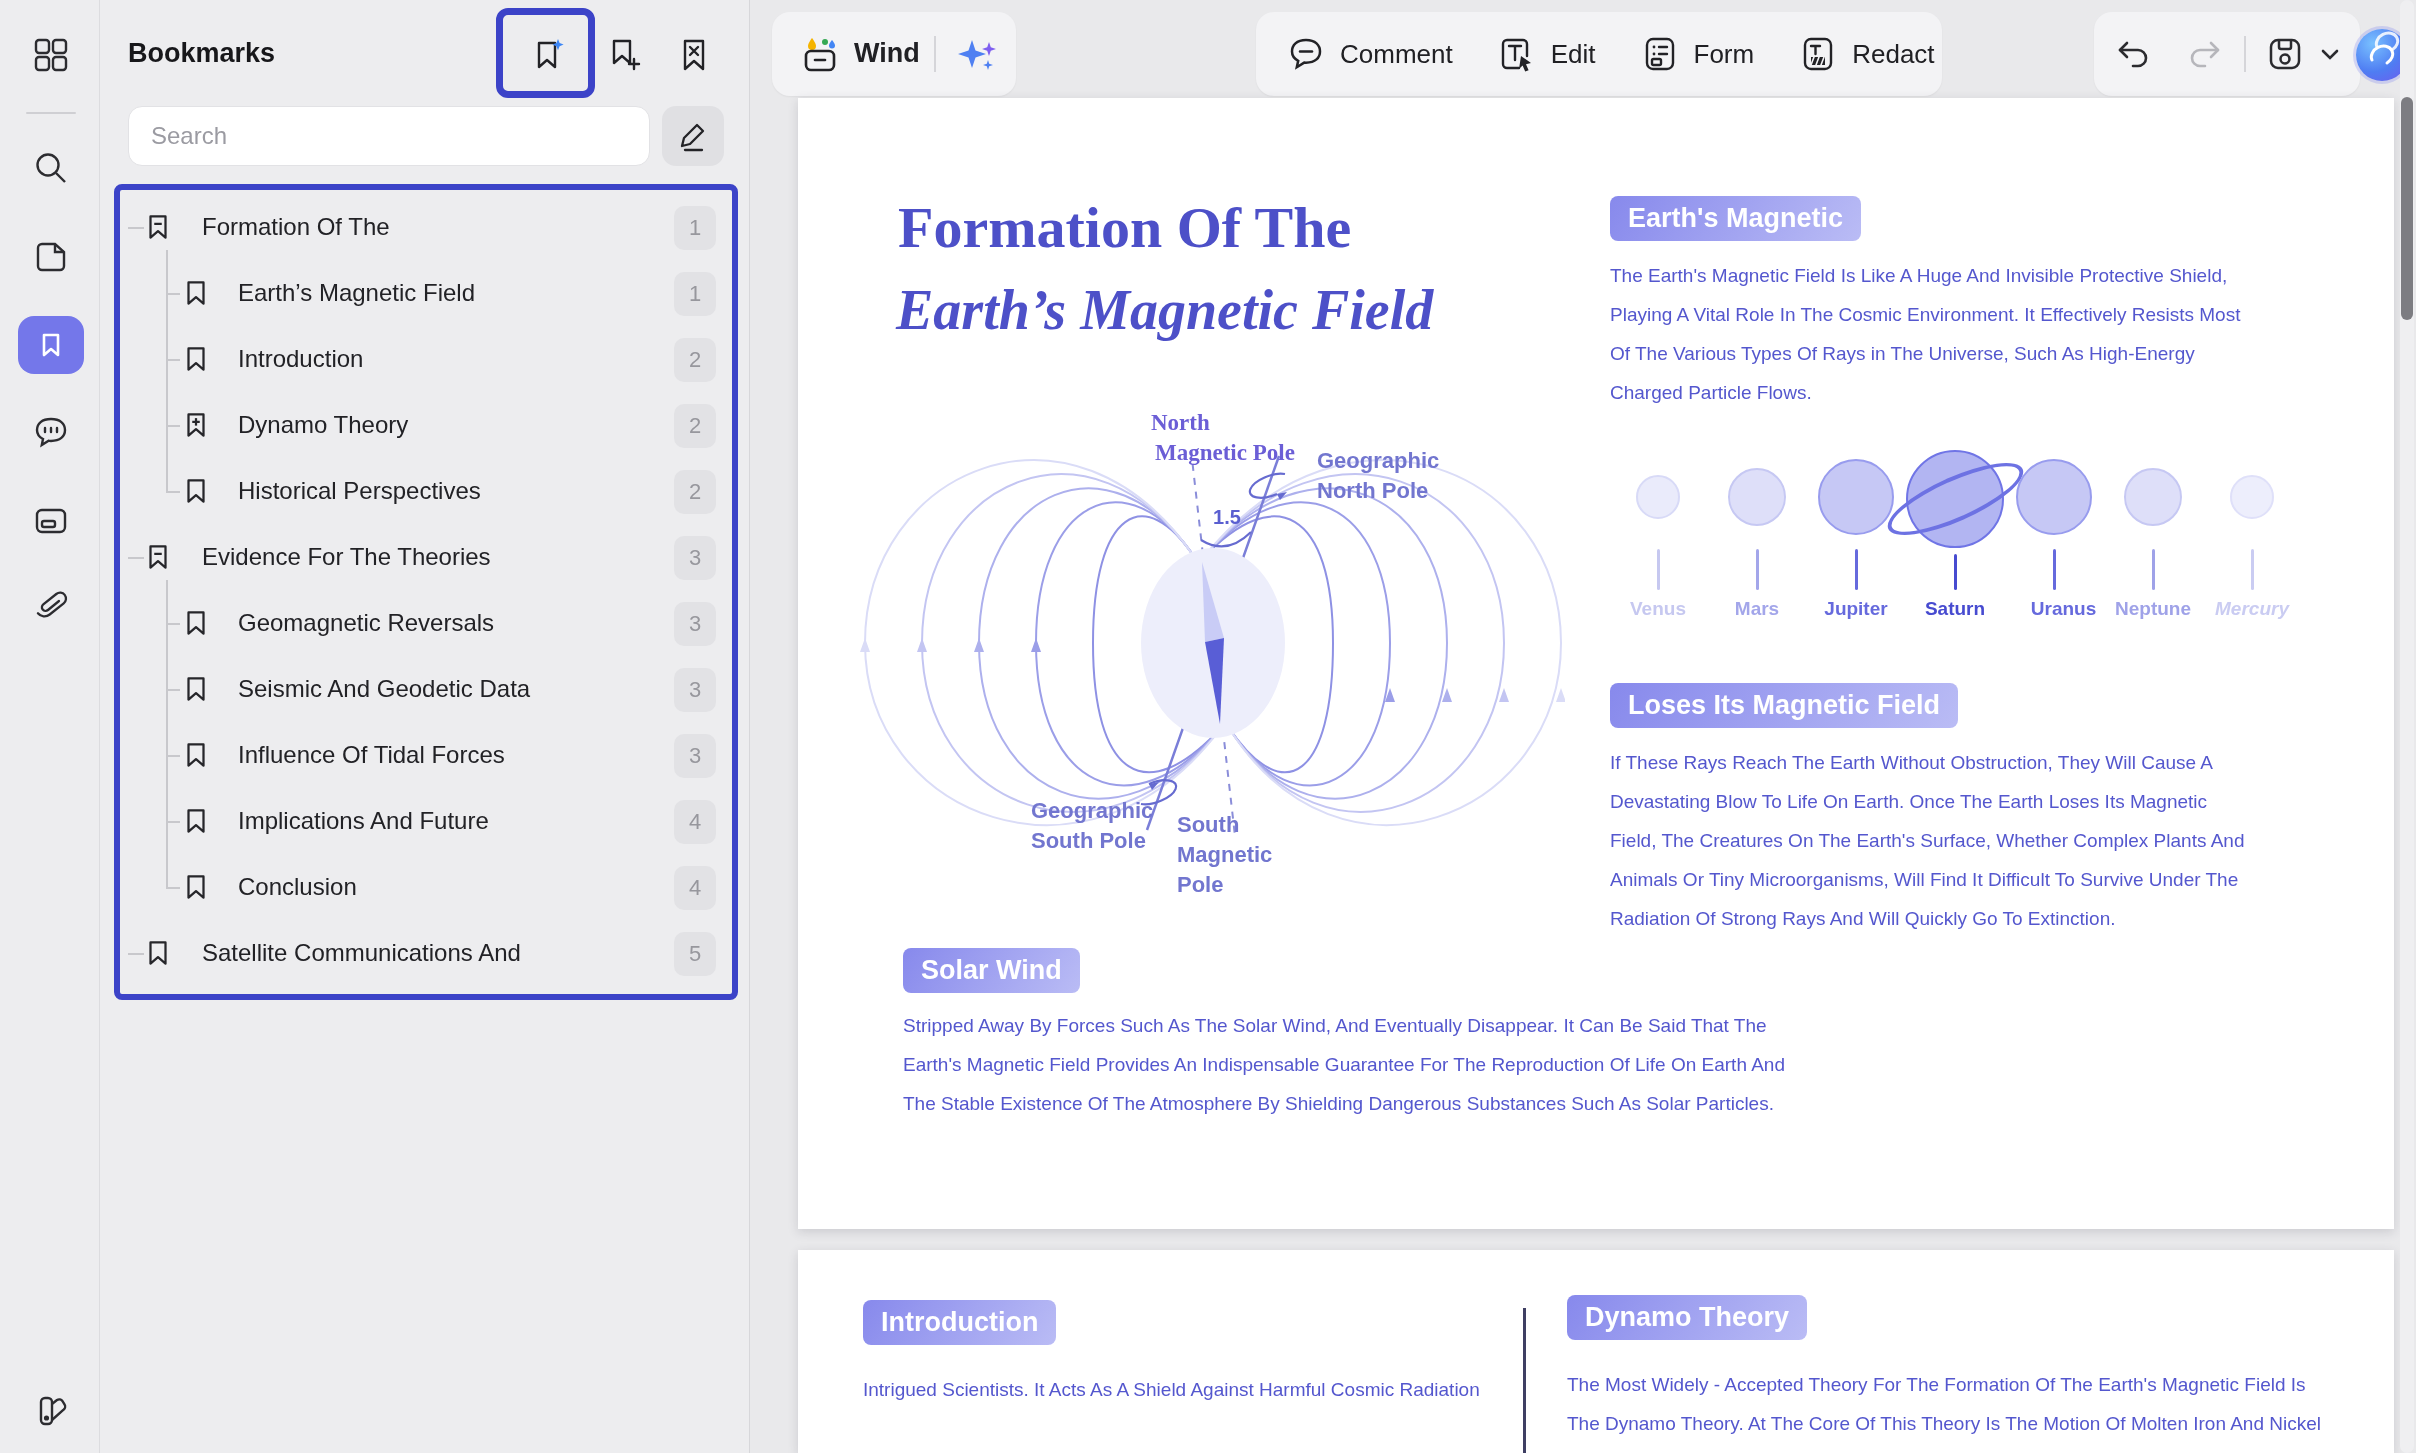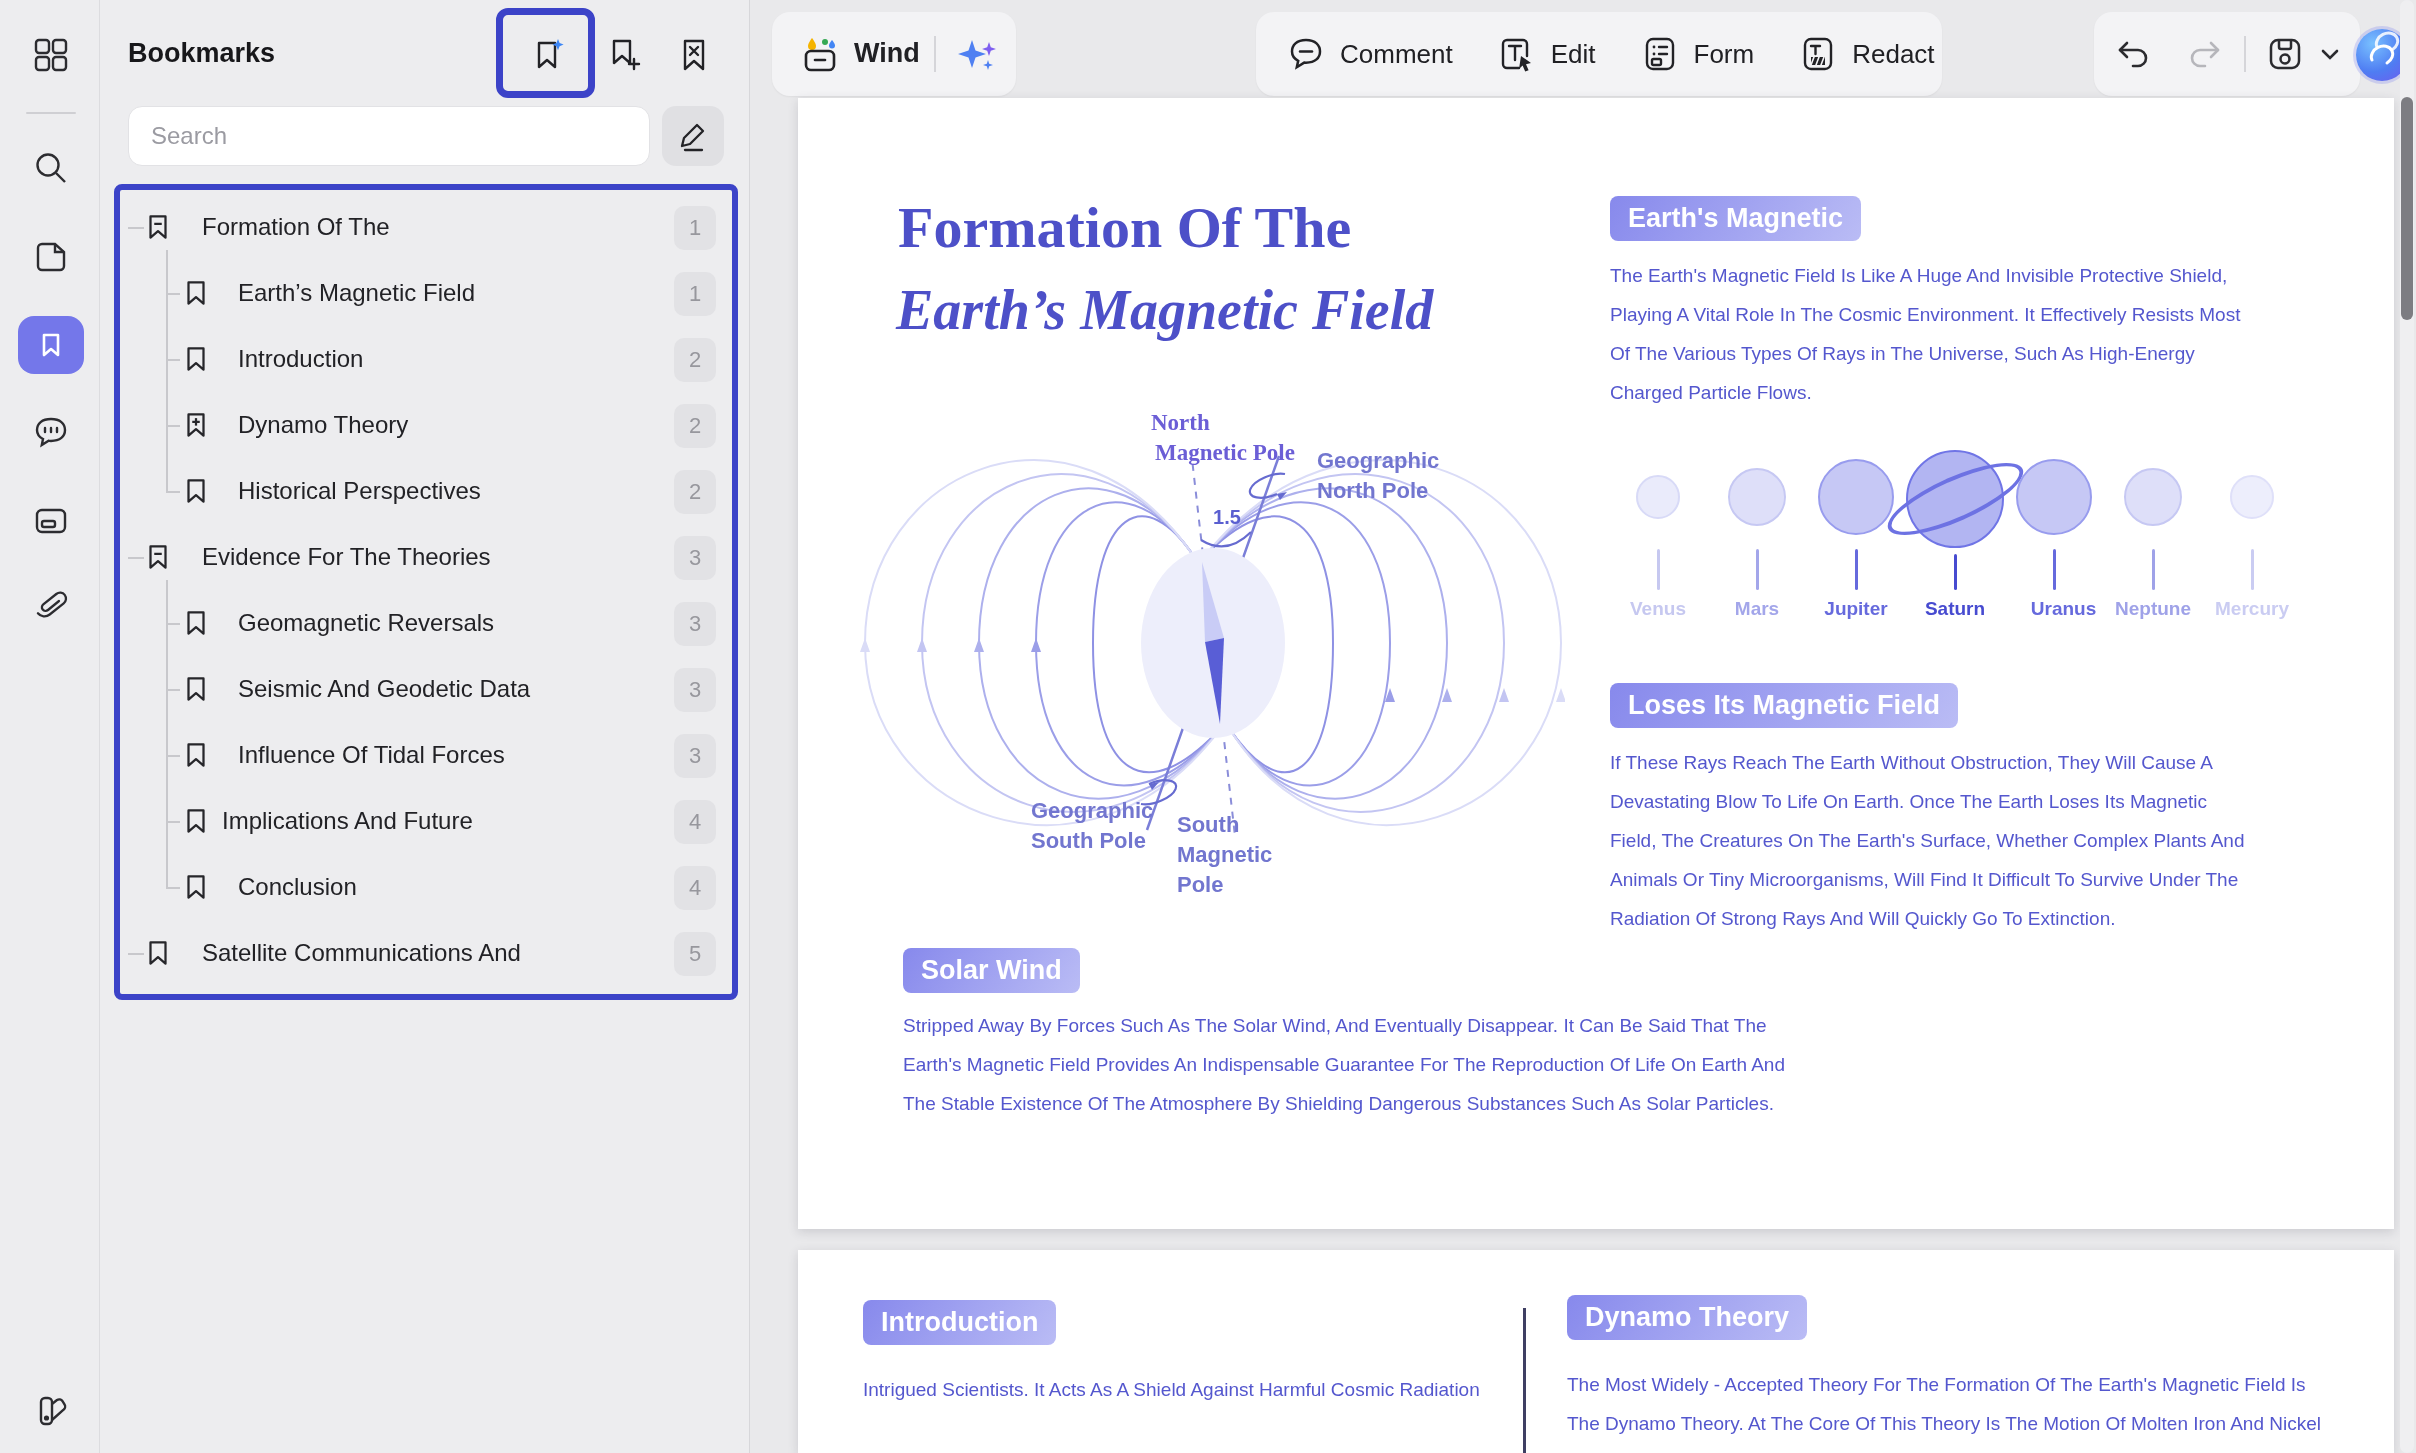--- a/index.html
+++ b/index.html
@@ -240,21 +240,21 @@
               <path d="M6 3.5 h12 v17 l-6 -5.2 l-6 5.2 z"></path>
             </svg></span>
           <span class="bm-label" style="left: 118px;">Influence Of Tidal Forces</span>
           <span class="bm-page">3</span>
         </div>
         <div class="bm-row" style="top: 599px;">
           <div class="bm-stub" style="left: 46px; width: 14px;"></div>
           <span class="bm-ic" style="left: 61px;"><svg width="30" height="30" viewBox="0 0 24 24" fill="none" stroke="currentColor" stroke-width="1.8" stroke-linejoin="round">
               <path d="M6 3.5 h12 v17 l-6 -5.2 l-6 5.2 z"></path>
             </svg></span>
-          <span class="bm-label" style="left: 102px;">Implications And Future</span>
+          <span class="bm-label" style="left: 118px;">Implications And Future</span>
           <span class="bm-page">4</span>
         </div>
         <div class="bm-row" style="top: 665px;">
           <div class="bm-stub" style="left: 46px; width: 14px;"></div>
           <span class="bm-ic" style="left: 61px;"><svg width="30" height="30" viewBox="0 0 24 24" fill="none" stroke="currentColor" stroke-width="1.8" stroke-linejoin="round">
               <path d="M6 3.5 h12 v17 l-6 -5.2 l-6 5.2 z"></path>
             </svg></span>
           <span class="bm-label" style="left: 118px;">Conclusion</span>
           <span class="bm-page">4</span>
         </div>
@@ -474,21 +474,21 @@
               <div class="pl-circle" style="width: 58px; height: 58px; background: rgb(222, 223, 249); border: 2px solid rgb(198, 200, 243);"></div>
             </div>
             <div class="pl-tick" style="background: rgb(159, 162, 232);"></div>
             <div class="pl-name" style="color: rgb(159, 162, 232);">Neptune</div>
           </div>
           <div class="planet">
             <div class="pl-wrap">
               <div class="pl-circle" style="width: 44px; height: 44px; background: rgb(237, 238, 252); border: 2px solid rgb(223, 224, 249);"></div>
             </div>
             <div class="pl-tick" style="background: rgb(202, 204, 242);"></div>
-            <div class="pl-name" style="color: rgb(202, 204, 242);">Mercury</div>
+            <div class="pl-name" style="color: rgb(202, 204, 242); font-style: italic;">Mercury</div>
           </div>
         </div>
 
       <div class="badge" style="left:812px;top:585px">Loses Its Magnetic Field</div>
       <div class="para rcol-para" style="top:645px">
           <div class="tline">If These Rays Reach The Earth Without Obstruction, They Will Cause A</div>
           <div class="tline">Devastating Blow To Life On Earth. Once The Earth Loses Its Magnetic</div>
           <div class="tline">Field, The Creatures On The Earth's Surface, Whether Complex Plants And</div>
           <div class="tline">Animals Or Tiny Microorganisms, Will Find It Difficult To Survive Under The</div>
           <div class="tline">Radiation Of Strong Rays And Will Quickly Go To Extinction.</div>

